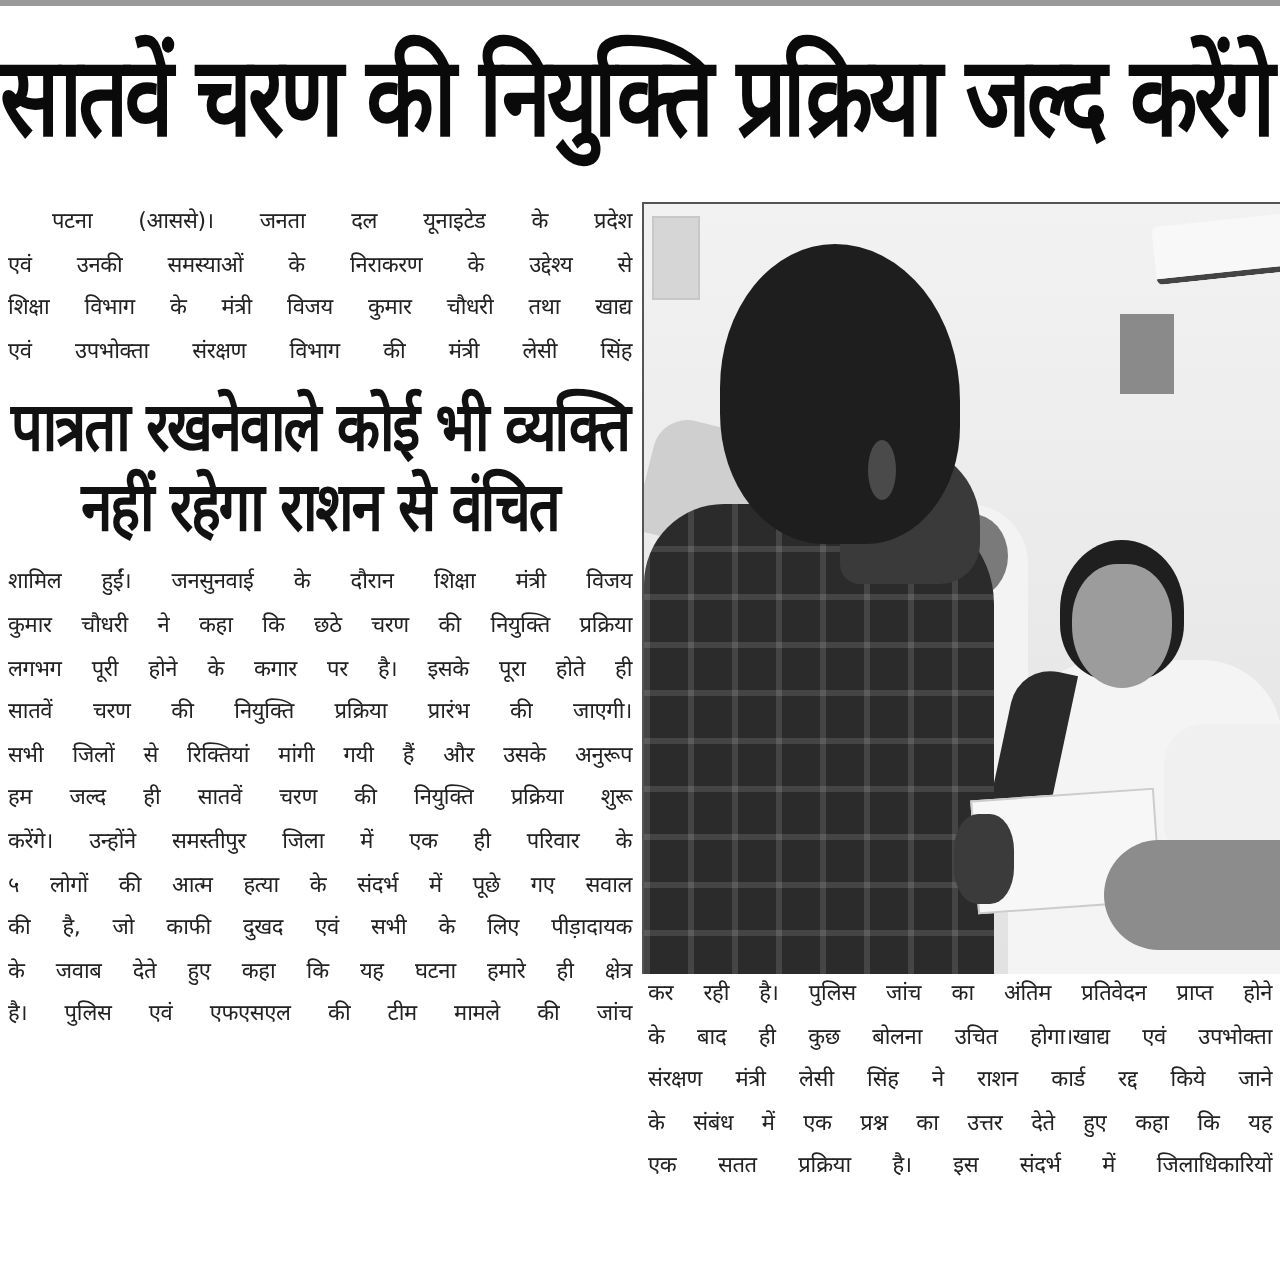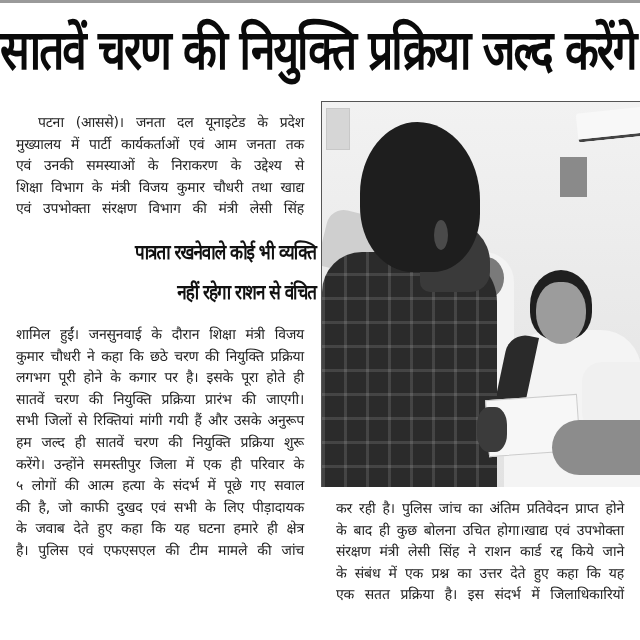--- a/index.html
+++ b/index.html
@@ -18,29 +18,29 @@
       font-family: "DejaVu Sans", sans-serif;
       font-weight: bold; font-size: 44px; line-height: 72px;
       letter-spacing: -2px; white-space: nowrap;
       color: #0a0a0a;
       transform: scaleY(1.25); transform-origin: 0 50%;
     }
     .col-left {
       position: absolute; left: 4px; top: 100px; width: 312px;
     }
     .para {
-      font-size: 14px; line-height: 21.6px; text-align: justify;
-      text-align-last: justify; margin: 12px; color: #222;
+      font-size: 11px; line-height: 21.6px; text-align: justify;
+      text-align-last: justify; margin: 0; color: #222;
       letter-spacing: -0.2px;
     }
     .para .line { display: block; white-space: nowrap; text-align: justify; text-align-last: justify; }
     .para .line.first { text-indent: 22px; }
     .subhead {
-      margin: 8px 0 6px 0; text-align: right;
-      font-weight: bold; font-size: 17px; line-height: 40px;
+      margin: 8px 0 6px 0; text-align: center;
+      font-weight: bold; font-size: 28px; line-height: 40px;
       letter-spacing: -1px; color: #111;
     }
     .subhead .sline { display: block; white-space: nowrap; transform: scaleY(1.2); }
     .photo {
       position: absolute; left: 321px; top: 101px; width: 319px; height: 385px;
       background: #e9e9e9; overflow: hidden;
       border-left: 1px solid #555; border-top: 1px solid #555;
     }
     .photo div { position: absolute; }
     .wall { left: 0; top: 0; width: 319px; height: 385px; background: linear-gradient(180deg,#f2f2f2,#e2e2e2); }
@@ -75,21 +75,20 @@
 </head>
 <body>
 
 <div class="top-border"></div>
 
 <div class="headline">सातवें चरण की नियुक्ति प्रक्रिया जल्द करेंगे शुरू</div>
 
 <div class="col-left">
   <p class="para">
     <span class="line first">पटना (आससे)। जनता दल यूनाइटेड के प्रदेश</span>
-    <span class="line">मुख्यालय में पार्टी कार्यकर्ताओं एवं आम जनता तक</span>
     <span class="line">एवं उनकी समस्याओं के निराकरण के उद्देश्य से</span>
     <span class="line">शिक्षा विभाग के मंत्री विजय कुमार चौधरी तथा खाद्य</span>
     <span class="line">एवं उपभोक्ता संरक्षण विभाग की मंत्री लेसी सिंह</span>
   </p>
 
   <div class="subhead">
     <span class="sline">पात्रता रखनेवाले कोई भी व्यक्ति</span>
     <span class="sline">नहीं रहेगा राशन से वंचित</span>
   </div>
 

